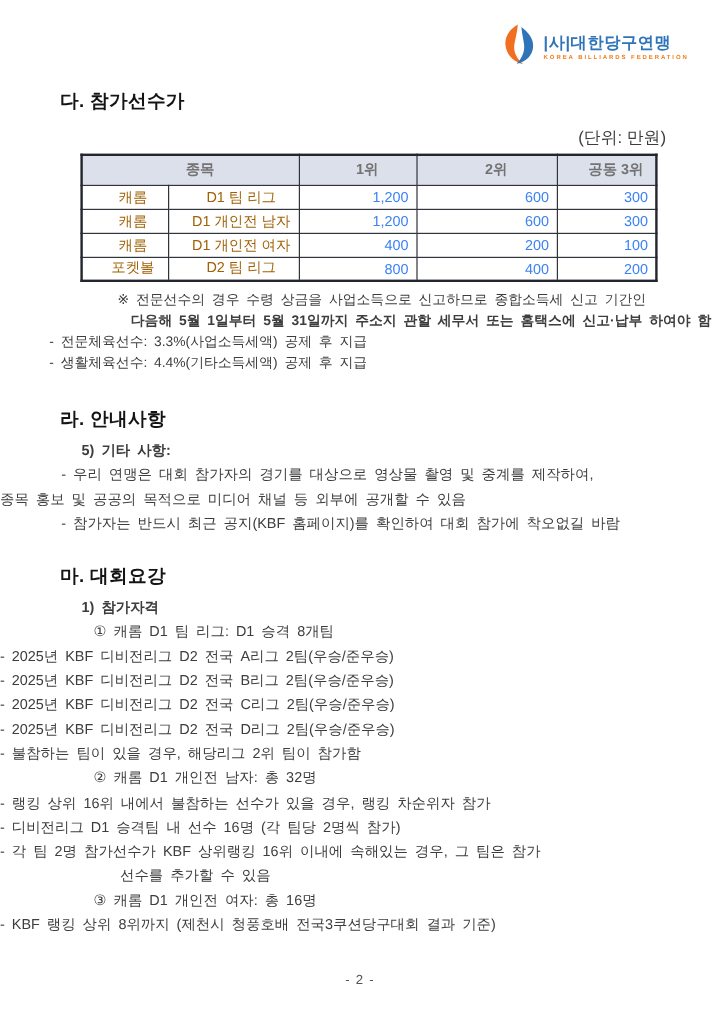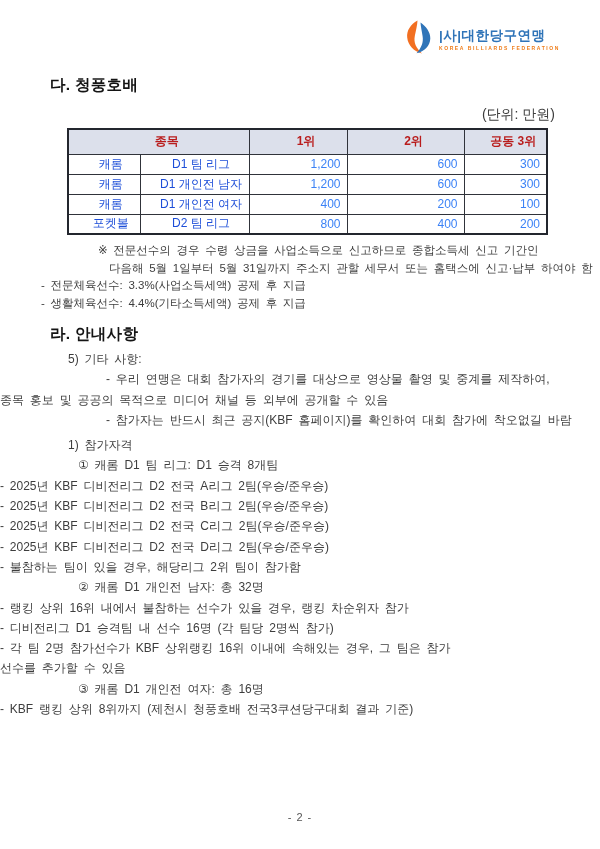--- a/index.html
+++ b/index.html
@@ -8,57 +8,57 @@
     position:relative;
     width:600px; height:849px;
     margin:0 auto;
     background:#ffffff;
     font-family:"Liberation Sans","DejaVu Sans",sans-serif;
     color:#3d3d3d;
     overflow:hidden;
   }
 
   
-  .logo { position:absolute; top:20px; right:40px; display:flex; align-items:center; gap:6px; }
+  .logo { position:absolute; top:20px; right:26px; display:flex; align-items:center; gap:6px; }
   .logo-text { display:flex; flex-direction:column; align-items:flex-start; }
   .logo-name { font-size:13.5px; font-weight:700; color:#2f74b8; letter-spacing:0.5px; line-height:15px; }
   .logo-tagline { font-size:5px; font-weight:700; color:#ef7d1a; letter-spacing:1.6px; margin-top:2px; }
 
   
   .sect { padding-left:50px; font-size:15.5px; font-weight:700; color:#141414; letter-spacing:0.3px; line-height:21px; }
   #sect-prize { padding-top:74px; }
-  #sect-info { margin-top:11px; }
+  #sect-info { margin-top:27px; }
   #sect-outline { margin-top:24px; }
 
   
   .unit-note { margin-top:11px; padding-right:45px; text-align:right; font-size:14px; color:#3d3d3d; }
   table.prize {
     margin:4px 0 0 67px;
     width:479px;
     border-collapse:collapse;
     table-layout:fixed;
     border:2px solid #23262e;
     font-size:12px;
   }
   table.prize th, table.prize td { border:1px solid #30333a; height:20px; }
-  table.prize thead th { background:#dce0eb; height:25px; font-weight:700; color:#b91c1c; text-align:center;padding-left:16px; }
-  td.c-cat, td.c-event { text-align:center; color:#1d4ed8;padding-left:13px; }
+  table.prize thead th { background:#dce0eb; height:25px; font-weight:700; color:#737373; text-align:center;padding-left:16px; }
+  td.c-cat, td.c-event { text-align:center; color:#a16207;padding-left:13px; }
   td.c-num { text-align:right; padding-right:6px; color:#3b82f6; }
 
   
   .notes { margin-top:7px; font-size:11.5px; line-height:17.5px; word-spacing:2.5px;margin-left:41px; }
   .body-lines { margin-top:5px; font-size:12px; line-height:20.3px; word-spacing:2.5px; }
   .i1 { padding-left:57px; }  
-  .i2 { padding-left:68px; }  
+  .i2 { padding-left:68px;font-weight:bold; }  
   .i3 { }  
-  .i4 { padding-left:106px; }  
+  .i4 { padding-left:51px; }  
   .i5 { }  
   .i6 { padding-left:78px; }  
   .i7 { }  
-  .i8 { } 
+  .i8 { padding-left:100px; } 
 
   
   .page-num { position:absolute; bottom:26px; left:0; width:100%; text-align:center; font-size:11px; color:#555; letter-spacing:1px; }
 </style>
 </head>
 <body>
 
 <div class="page">
 
   <div class="logo">
@@ -67,21 +67,21 @@
         <path fill="#f26f21" d="M12.5 0.5 C5.5 4.5 1.5 10.5 2.2 17.5 C3 25.5 9 31.5 17 33.5 C11 28 8.5 22.5 9.8 16 C11 10 12.3 5 12.5 0.5 Z"></path>
         <path fill="#2f74b8" d="M15.5 2.5 C21 6.5 25.5 12 25.3 18.5 C25 26 19.5 31.5 11.5 33.2 C16.5 27.8 18.6 22.3 17.6 16.2 C16.8 10.8 15.8 6.8 15.5 2.5 Z"></path>
       </svg>
     </span>
     <span class="logo-text">
       <span class="logo-name">|사|대한당구연맹</span>
       <span class="logo-tagline">KOREA BILLIARDS FEDERATION</span>
     </span>
   </div>
 
-  <div class="sect" id="sect-prize">다. 청풍호배</div>
+  <div class="sect" id="sect-prize">다. 참가선수가</div>
   <div class="unit-note">(단위: 만원)</div>
 
   <table class="prize">
     <colgroup>
       <col style="width:72px">
         <col style="width:109px">
         <col style="width:98px">
         <col style="width:117px">
         <col style="width:83px">
     </colgroup>
@@ -133,20 +133,21 @@
   </div>
 
   <div class="sect" id="sect-info">라. 안내사항</div>
   <div class="body-lines">
     <div class="i2">5) 기타 사항:</div>
     <div class="i4">- 우리 연맹은 대회 참가자의 경기를 대상으로 영상물 촬영 및 중계를 제작하여,</div>
     <div class="i5">종목 홍보 및 공공의 목적으로 미디어 채널 등 외부에 공개할 수 있음</div>
     <div class="i4">- 참가자는 반드시 최근 공지(KBF 홈페이지)를 확인하여 대회 참가에 착오없길 바람</div>
   </div>
 
+  <div class="sect" id="sect-outline">마. 대회요강</div>
   <div class="body-lines">
     <div class="i2">1) 참가자격</div>
     <div class="i6">① 캐롬 D1 팀 리그: D1 승격 8개팀</div>
     <div class="i7">- 2025년 KBF 디비전리그 D2 전국 A리그 2팀(우승/준우승)</div>
     <div class="i7">- 2025년 KBF 디비전리그 D2 전국 B리그 2팀(우승/준우승)</div>
     <div class="i7">- 2025년 KBF 디비전리그 D2 전국 C리그 2팀(우승/준우승)</div>
     <div class="i7">- 2025년 KBF 디비전리그 D2 전국 D리그 2팀(우승/준우승)</div>
     <div class="i7">- 불참하는 팀이 있을 경우, 해당리그 2위 팀이 참가함</div>
     <div class="i6">② 캐롬 D1 개인전 남자: 총 32명</div>
     <div class="i7">- 랭킹 상위 16위 내에서 불참하는 선수가 있을 경우, 랭킹 차순위자 참가</div>

